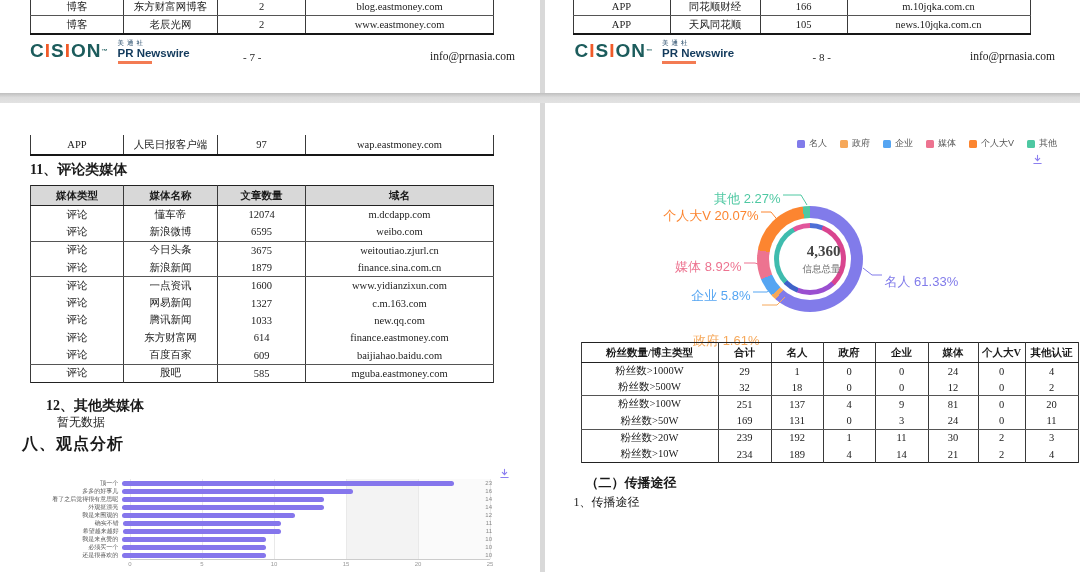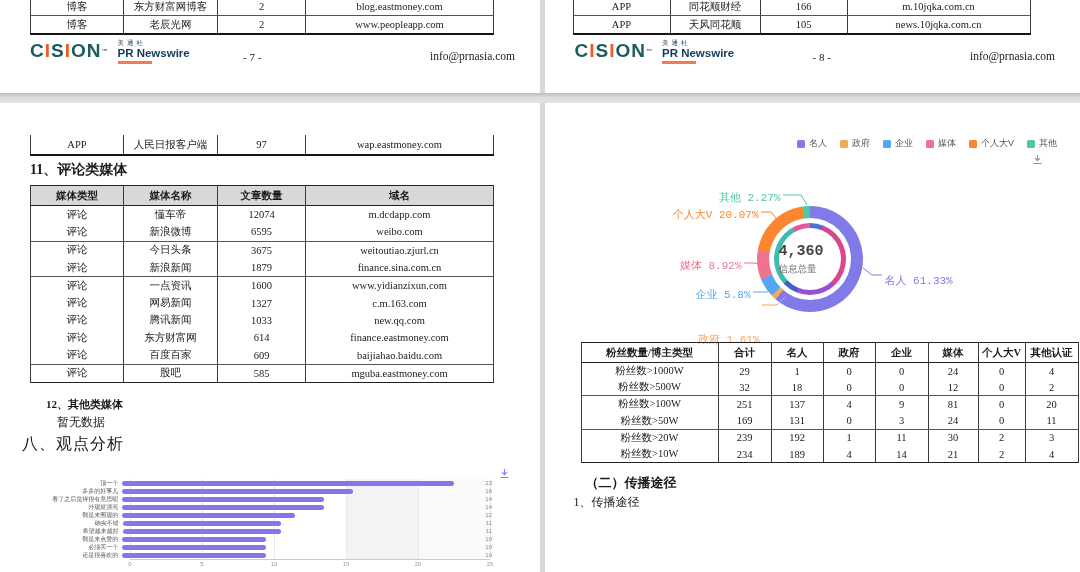--- a/index.html
+++ b/index.html
@@ -50,23 +50,23 @@
   .prn{margin-left:9px;display:flex;flex-direction:column;line-height:1;}
   .prn-cn{font-size:6.5px;letter-spacing:3px;color:#123a5c;margin-bottom:1px;}
   .prn-name{font-weight:bold;font-size:11.5px;color:#123a5c;}
   .prn-sub{margin-top:2px;width:34px;height:2.5px;background:#f05a28;opacity:.8;}
   .pagenum{position:absolute;top:13px;font-size:11px;}
   .page-tl .pagenum{left:213px;} .page-tr .pagenum{left:238px;}
   .email{position:absolute;right:0;top:12px;font-size:11.5px;}
 
   
   .h11{position:absolute;left:30px;top:58px;font-size:14px;font-weight:bold;}
-  .h12{position:absolute;left:46px;top:294px;font-size:11px;font-weight:bold;}
+  .h12{position:absolute;left:46px;top:294px;font-size:14px;font-weight:bold;}
   .note{position:absolute;left:57px;top:311px;font-size:12px;color:#222;}
-  .h8{position:absolute;left:22px;top:331px;font-size:16px;font-weight:normal;letter-spacing:1px;}
+  .h8{position:absolute;left:22px;top:331px;font-size:16px;font-weight:bold;letter-spacing:1px;}
 
   
   .chart{position:absolute;left:30px;top:372px;width:462px;height:95px;
          font-family:"Liberation Sans","DejaVu Sans",sans-serif;}
   .plot{position:absolute;left:100px;top:4px;width:360px;height:80px;border-bottom:1px solid #ccc;}
   .band{position:absolute;top:0;bottom:0;}
   .band-a{left:216px;width:72px;background:#f3f3f3;}
   .band-b{left:288px;width:72px;background:#fafafa;}
   .gridline{position:absolute;top:0;bottom:0;width:1px;background:#e9e9e9;}
   .bar-rows{position:absolute;left:0;top:4px;width:462px;}
@@ -88,26 +88,26 @@
   
   .legend{position:absolute;top:34px;right:23px;display:flex;gap:13px;align-items:center;
           font-family:"Liberation Sans","DejaVu Sans",sans-serif;}
   .legend-item{display:flex;align-items:center;gap:4px;cursor:pointer;}
   .legend-sq{width:8px;height:8px;border-radius:1.5px;}
   .legend-label{font-size:9px;color:#555;}
   .donut{position:absolute;left:212px;top:103px;width:106px;height:106px;border-radius:50%;}
   .donut-gap{position:absolute;inset:12px;background:#fff;border-radius:50%;}
   .donut-inner{position:absolute;inset:5px;border-radius:50%;}
   .donut-core{position:absolute;inset:5px;background:#fff;border-radius:50%;
-      display:flex;flex-direction:column;align-items:flex-start;justify-content:center;
-      font-family:Liberation Mono, monospace;}
+      display:flex;flex-direction:column;align-items:flex-end;justify-content:center;
+      font-family:Liberation Serif, serif;}
   .donut-total{font-size:15px;color:#444;font-weight:600;}
   .donut-caption{font-size:9.5px;color:#666;margin-top:3px;}
-  .donut-label{position:absolute;font-size:11px;white-space:nowrap;
-      font-family:Liberation Mono, monospace;}
+  .donut-label{position:absolute;font-size:13px;white-space:nowrap;
+      font-family:Liberation Sans, sans-serif;}
   .dl0{left:340px;top:170px;} .dl1{right:320.5px;top:197px;} .dl2{right:329.5px;top:184px;}
   .dl3{right:338.5px;top:155px;} .dl4{right:321.5px;top:104px;} .dl5{right:299.5px;top:87px;}
   .leader-svg{position:absolute;left:0;top:0;width:535px;height:469px;pointer-events:none;}
 
   
   .h2sec{position:absolute;left:41px;top:371px;font-size:13px;font-weight:bold;}
   .h1sub{position:absolute;left:29px;top:391px;font-size:12px;font-weight:normal;}
 </style>
 </head>
 <body>
@@ -127,21 +127,21 @@
           <tr>
             <td>博客</td>
             <td>东方财富网博客</td>
             <td>2</td>
             <td>blog.eastmoney.com</td>
           </tr>
           <tr>
             <td>博客</td>
             <td>老辰光网</td>
             <td>2</td>
-            <td>www.peopleapp.com</td>
+            <td>www.eastmoney.com</td>
           </tr>
         </tbody>
       </table>
     <div class="footer">
       <div class="brand">
         <span class="cision"><span class="lt">C</span><span class="li">I</span><span class="lt">S</span><span class="li">I</span><span class="lt">O</span><span class="lt">N</span><span class="tm">™</span></span>
         <span class="prn">
           <span class="prn-cn">美通社</span>
           <span class="prn-name">PR Newswire</span>
           <span class="prn-sub"></span>

